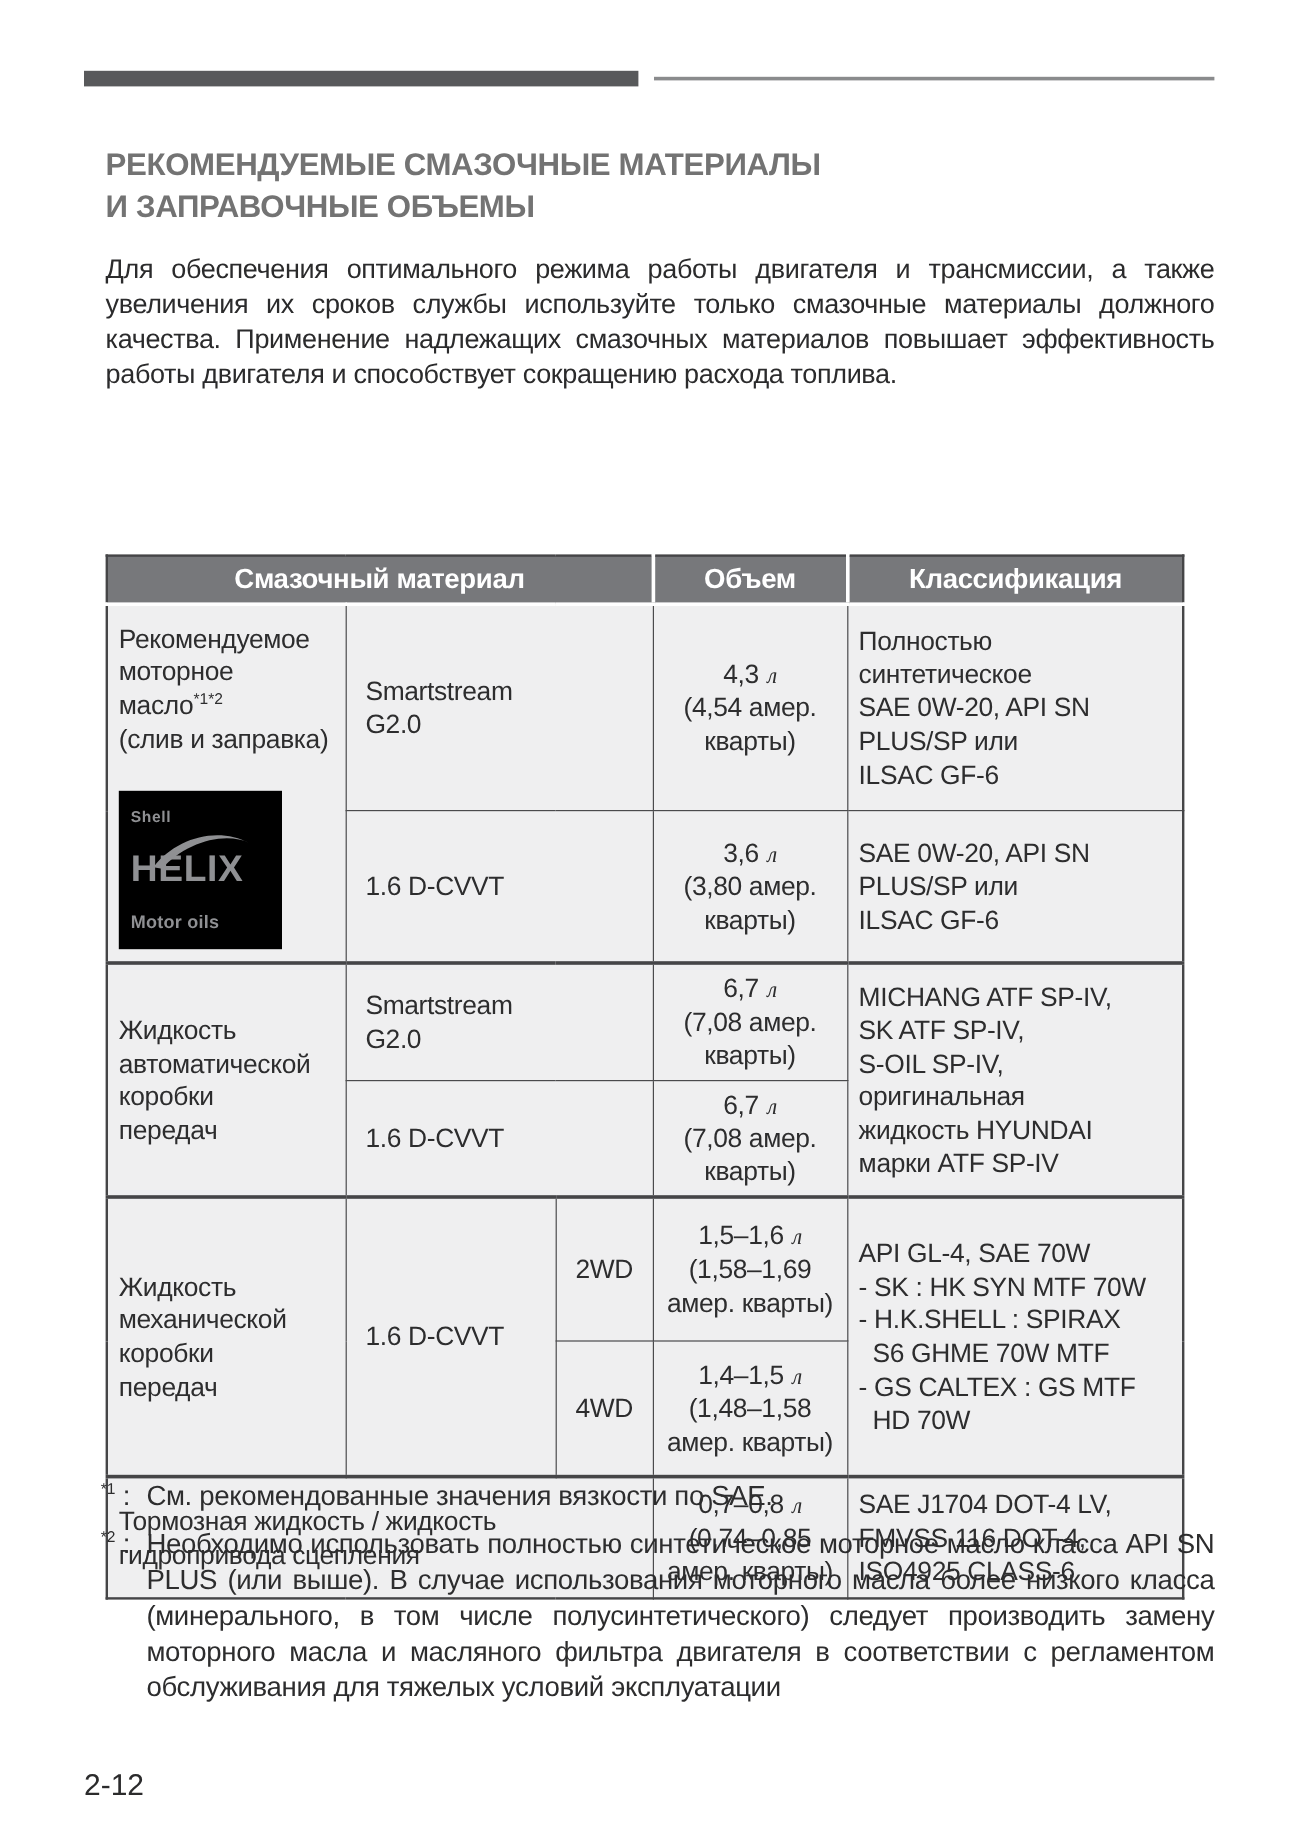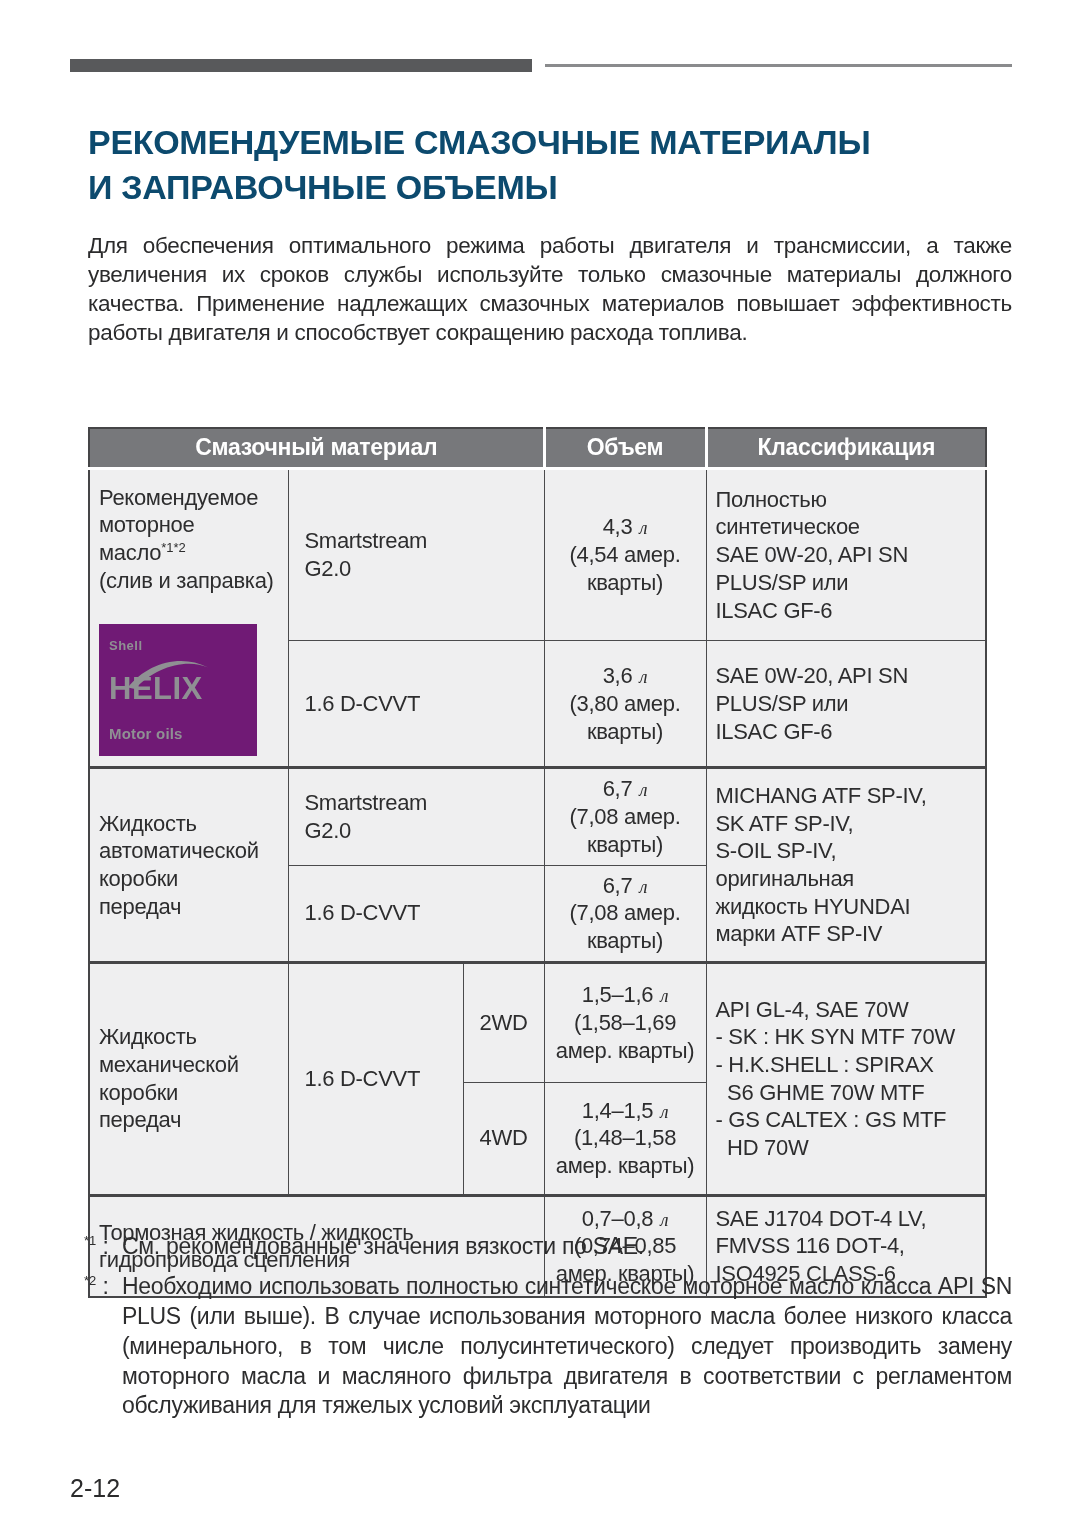--- a/index.html
+++ b/index.html
@@ -11,31 +11,31 @@
   }
   
   .runhead { position:absolute; left:70px; top:50px; width:942px; }
   .runhead-title { font-size:25px; color:#58595b; letter-spacing:-0.2px; }
   .runhead-rules { display:flex; align-items:center; margin-top:9px; }
   .rule-thick { width:462px; height:13px; background:#58595b; }
   .rule-thin  { flex:1; height:3px; background:#8a8b8d; margin-left:13px; }
   
   .content { position:absolute; left:88px; top:120px; width:924px; }
   .sec-title {
-    font-size:34px; font-weight:bold; color:#0c4a6e; line-height:1.33;
+    font-size:26px; font-weight:bold; color:#737373; line-height:1.33;
     letter-spacing:-0.3px; white-space:pre-line;
   }
   .para {
     margin-top:22px; font-size:22.5px; line-height:1.28; text-align:justify;
     letter-spacing:-0.3px; color:#2b2b2c;
   }
   .para + .para { margin-top:16px; }
   
   .spec-table {
-    position:absolute; left:88px; top:427px; width:897px;
+    position:absolute; left:88px; top:462px; width:897px;
     border-collapse:collapse; table-layout:fixed;
     font-size:22px; line-height:1.26; letter-spacing:-0.3px;
   }
   .spec-table td, .spec-table th { border:1px solid #4a4a4c; background:#efeff0; }
   .spec-table { border:2px solid #454547; }
   .spec-table th {
     background:#77787b; color:#ffffff; font-size:23px; font-weight:bold;
     height:40px; text-align:center; border:1px solid #77787b;
   }
   .spec-table th + th { border-left:3px solid #ffffff; }
@@ -49,21 +49,21 @@
   td.cls  { text-align:left; padding:8px 6px 8px 9px; vertical-align:middle; }
   .preline { white-space:pre-line; }
   sup.note-mark { font-size:13px; letter-spacing:0; vertical-align:super; line-height:0; }
   .vol-line { white-space:nowrap; }
   .vol-unit {
     font-family:"Liberation Serif", serif; font-style:italic;
     font-size:19px; margin-left:7px;
   }
   
   .shell-logo {
-    width:158px; background:#701a75; color:#8f9093; margin-top:30px;
+    width:136px; background:#000000; color:#8f9093; margin-top:30px;
     padding:14px 10px 12px 10px;
   }
   .shell-brand { font-size:13px; font-weight:bold; letter-spacing:0.5px; }
   .shell-name-row { position:relative; display:inline-block; margin-top:18px; }
   .shell-name { font-size:31px; font-weight:bold; letter-spacing:0.5px; line-height:1; }
   .shell-swoosh { position:absolute; right:-8px; top:-17px; width:86px; height:36px; }
   .shell-swoosh path { fill:#8f9093; }
   .shell-tagline { font-size:15px; font-weight:bold; margin-top:20px; letter-spacing:0.2px; }
   
   .footnotes { position:absolute; left:84px; top:1232px; width:928px; }

